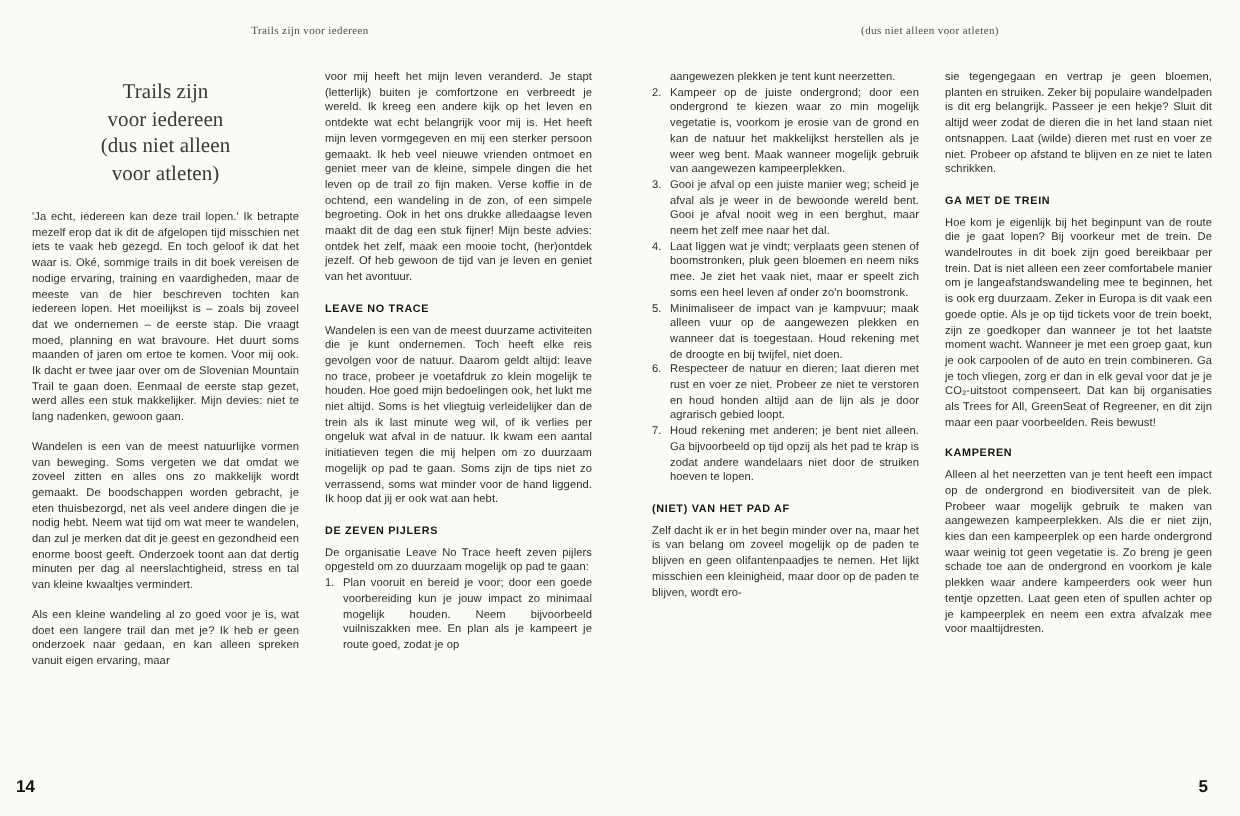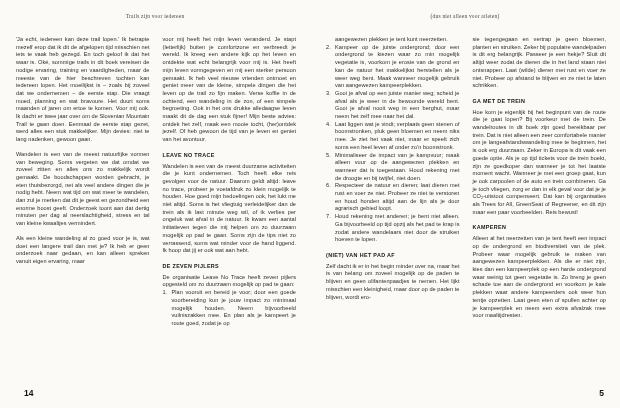--- a/index.html
+++ b/index.html
@@ -37,32 +37,36 @@
     letter-spacing:0.35px; color:#151514; margin:8px 0 3px;
     text-align:left; text-transform:uppercase;
   }
   .li { display:flex; }
   .li .num { width:9px; flex:none; }
   .li .txt { flex:1; min-width:0; text-align:justify; }
   .page-number {
     position:absolute; bottom:10px; font-weight:bold; font-size:8.5px;
     color:#121212; font-family:"Liberation Sans", sans-serif;
   }
-  .page-number.pn-left  { left:24px; }
+  .page-number.pn-left  { left:8px; }
   .page-number.pn-right { right:16px; }
 </style>
 </head>
 <body>
 
 <div class="spread">
 
   <div class="page">
     <div class="running-head">Trails zijn voor iedereen</div>
     <div class="cols">
       <div class="col">
+        <div class="chapter-title">Trails zijn
+voor iedereen
+(dus niet alleen
+voor atleten)</div>
         <p class="para">'Ja echt, iedereen kan deze trail lopen.' Ik betrapte mezelf erop dat ik dit de afgelopen tijd misschien net iets te vaak heb gezegd. En toch geloof ik dat het waar is. Oké, sommige trails in dit boek vereisen de nodige ervaring, training en vaardigheden, maar de meeste van de hier beschreven tochten kan iedereen lopen. Het moeilijkst is – zoals bij zoveel dat we ondernemen – de eerste stap. Die vraagt moed, planning en wat bravoure. Het duurt soms maanden of jaren om ertoe te komen. Voor mij ook. Ik dacht er twee jaar over om de Slovenian Mountain Trail te gaan doen. Eenmaal de eerste stap gezet, werd alles een stuk makkelijker. Mijn devies: niet te lang nadenken, gewoon gaan.</p>
         <p class="para">Wandelen is een van de meest natuurlijke vormen van beweging. Soms vergeten we dat omdat we zoveel zitten en alles ons zo makkelijk wordt gemaakt. De boodschappen worden gebracht, je eten thuisbezorgd, net als veel andere dingen die je nodig hebt. Neem wat tijd om wat meer te wandelen, dan zul je merken dat dit je geest en gezondheid een enorme boost geeft. Onderzoek toont aan dat dertig minuten per dag al neerslachtigheid, stress en tal van kleine kwaaltjes vermindert.</p>
         <p class="para last">Als een kleine wandeling al zo goed voor je is, wat doet een langere trail dan met je? Ik heb er geen onderzoek naar gedaan, en kan alleen spreken vanuit eigen ervaring, maar</p>
       </div>
       <div class="col">
         <p class="para">voor mij heeft het mijn leven veranderd. Je stapt (letterlijk) buiten je comfortzone en verbreedt je wereld. Ik kreeg een andere kijk op het leven en ontdekte wat echt belangrijk voor mij is. Het heeft mijn leven vormgegeven en mij een sterker persoon gemaakt. Ik heb veel nieuwe vrienden ontmoet en geniet meer van de kleine, simpele dingen die het leven op de trail zo fijn maken. Verse koffie in de ochtend, een wandeling in de zon, of een simpele begroeting. Ook in het ons drukke alledaagse leven maakt dit de dag een stuk fijner! Mijn beste advies: ontdek het zelf, maak een mooie tocht, (her)ontdek jezelf. Of heb gewoon de tijd van je leven en geniet van het avontuur.</p>
         <div class="heading">Leave no trace</div>
         <p class="para">Wandelen is een van de meest duurzame activiteiten die je kunt ondernemen. Toch heeft elke reis gevolgen voor de natuur. Daarom geldt altijd: leave no trace, probeer je voetafdruk zo klein mogelijk te houden. Hoe goed mijn bedoelingen ook, het lukt me niet altijd. Soms is het vliegtuig verleidelijker dan de trein als ik last minute weg wil, of ik verlies per ongeluk wat afval in de natuur. Ik kwam een aantal initiatieven tegen die mij helpen om zo duurzaam mogelijk op pad te gaan. Soms zijn de tips niet zo verrassend, soms wat minder voor de hand liggend. Ik hoop dat jij er ook wat aan hebt.</p>
         <div class="heading">De zeven pijlers</div>
         <p class="para" style="margin-bottom:0;">De organisatie Leave No Trace heeft zeven pijlers opgesteld om zo duurzaam mogelijk op pad te gaan:</p>

